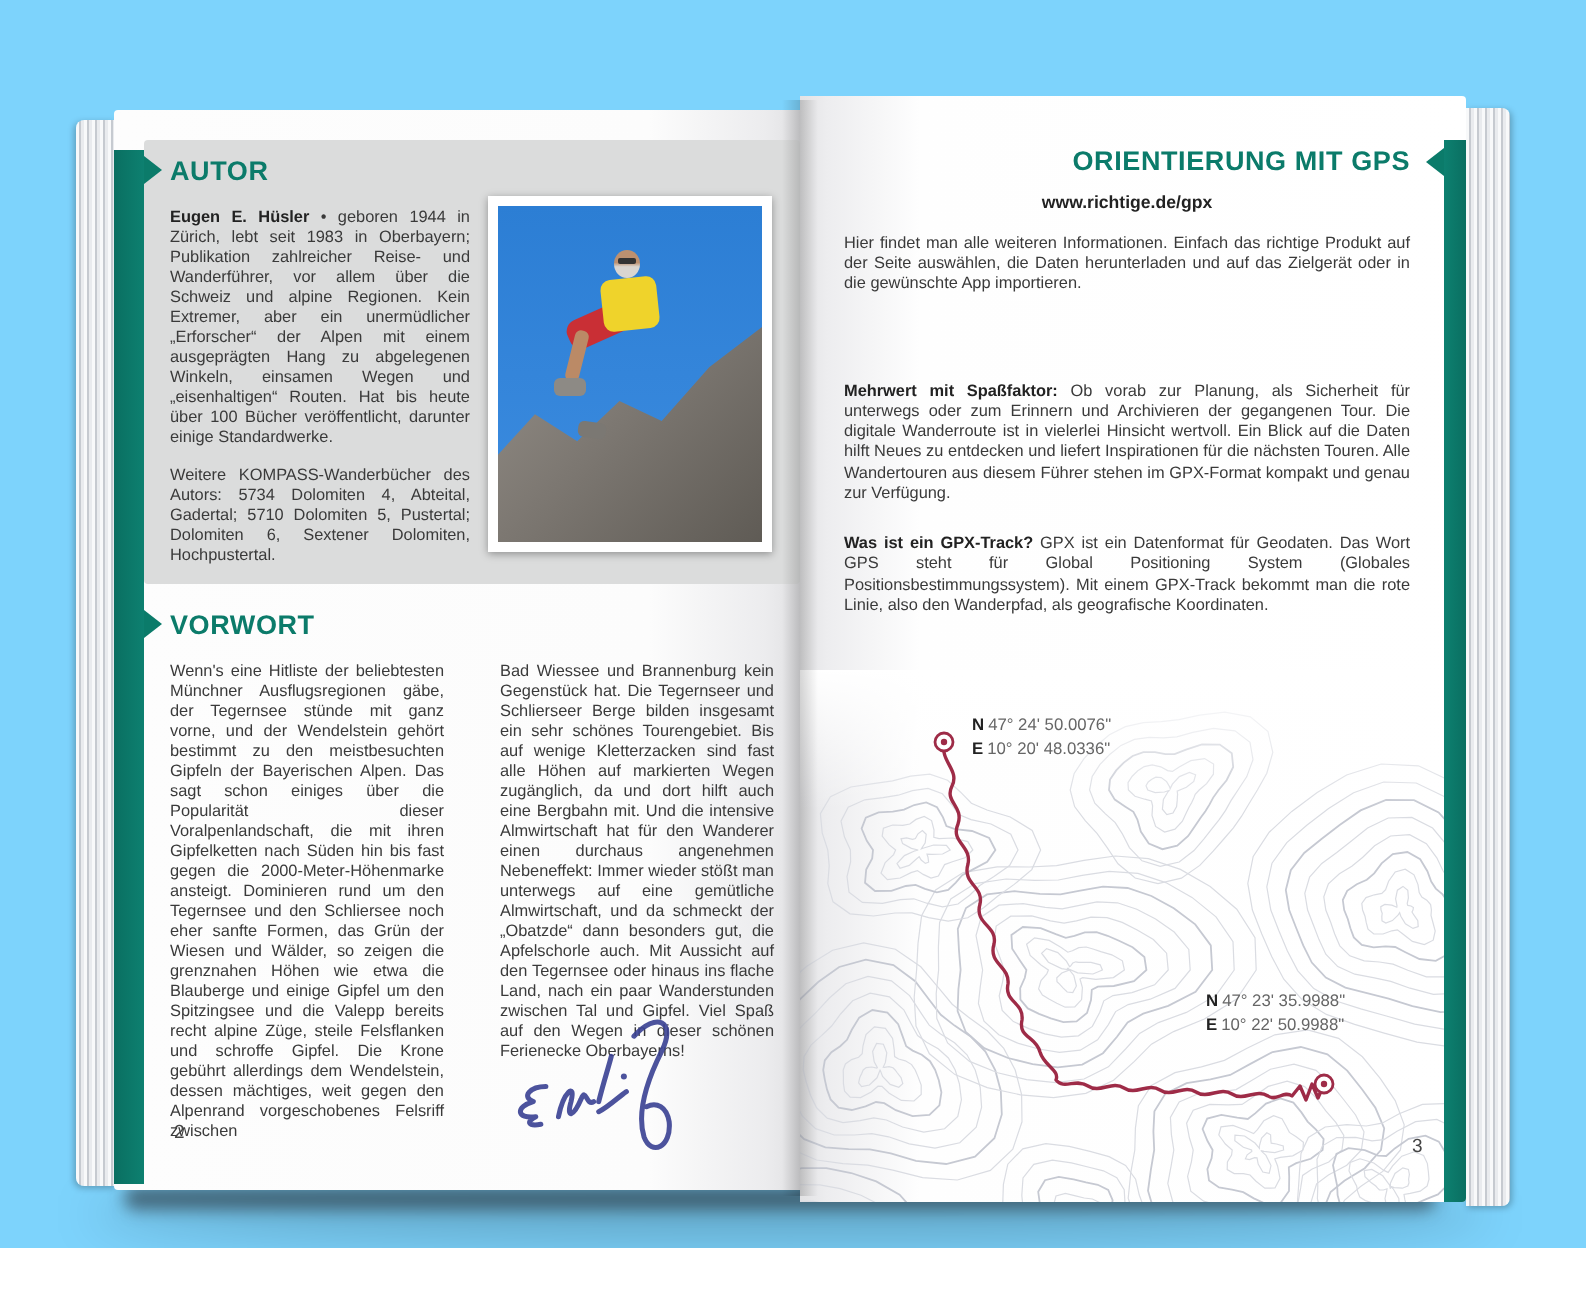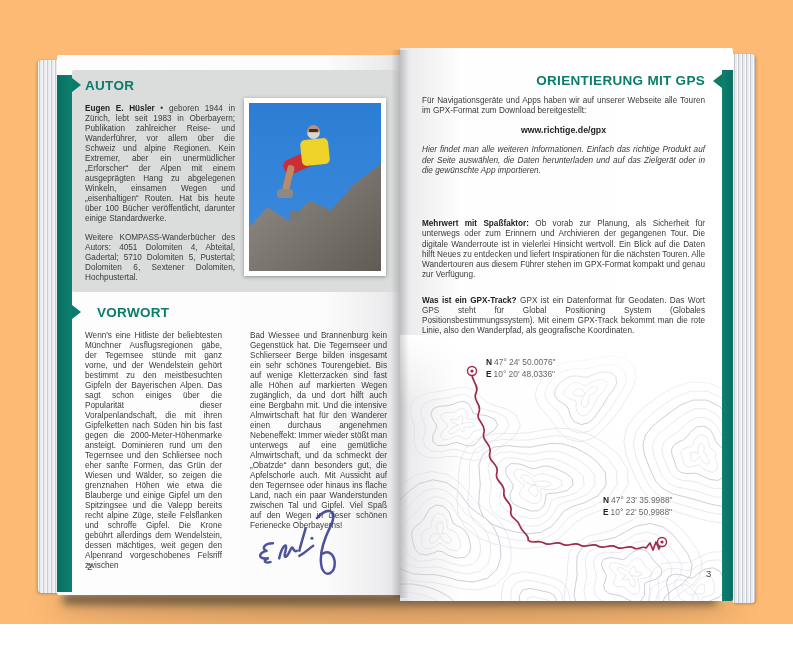--- a/index.html
+++ b/index.html
@@ -1,16 +1,16 @@
 <!DOCTYPE html>
 <html><head>
 <meta charset="utf-8">
 <style>
   html,body{margin:0;padding:0;background:#fff;}
-  .stage{position:relative;width:793px;height:624px;background:#fdba74;overflow:hidden;
+  .stage{position:relative;width:793px;height:624px;background:#7dd3fc;overflow:hidden;
          font-family:"Liberation Sans",sans-serif;}
   
   .shadow-soft{position:absolute;left:45px;top:594px;width:700px;height:26px;
                background:rgba(0,0,0,.22);filter:blur(12px);border-radius:50%;}
   .shadow-hard{position:absolute;left:62px;top:593px;width:656px;height:12px;
                background:rgba(30,33,38,.55);filter:blur(4px);border-radius:6px;}
   
   .stack{position:absolute;background:repeating-linear-gradient(to right,
           #f8f9fa 0 1.5px,#c6cad0 1.5px 2.5px,#e9ebee 2.5px 4px);}
   .stack-left{left:38px;top:60px;width:20px;height:533px;border-radius:4px 0 0 4px;
@@ -56,32 +56,32 @@
   .glasses{position:absolute;left:60px;top:26px;width:9px;height:2.5px;background:#333;border-radius:1px;}
   .torso{position:absolute;left:52px;top:36px;width:28px;height:26px;border-radius:5px;
          background:#efd32b;transform:rotate(-6deg);}
   .thigh{position:absolute;left:34px;top:52px;width:34px;height:15px;border-radius:6px;
          background:#c92f35;transform:rotate(-24deg);}
   .shin{position:absolute;left:36px;top:62px;width:7px;height:26px;border-radius:3px;
         background:#bb8a66;transform:rotate(14deg);}
   .boot{position:absolute;left:28px;top:86px;width:16px;height:9px;border-radius:3px;background:#8d8a85;}
   .boot2{position:absolute;left:40px;top:108px;width:14px;height:8px;border-radius:3px;background:#7b7873;transform:rotate(8deg);}
   
-  .vorwort-heading{position:absolute;left:40px;top:250px;}
+  .vorwort-heading{position:absolute;left:28px;top:250px;}
   .cols{position:absolute;left:28px;top:276px;width:302px;display:flex;gap:28px;}
   .col{width:145px;font-size:8.2px;line-height:1.22;color:#3a3a3a;text-align:justify;}
   .pagenum{position:absolute;font-size:9.5px;color:#444;}
   .signature{position:absolute;left:198px;top:448px;}
   
   .rp-heading{position:absolute;top:25px;right:28px;}
   .rp-body{position:absolute;left:22px;top:48px;width:283px;font-size:8.2px;line-height:1.25;
            color:#3a3a3a;text-align:justify;}
   .rp-body p{margin:0;}
   .rp-body .mb1{margin-bottom:8px;}  .rp-body .mb2{margin-bottom:10px;}
-  .rp-body .mb3{margin-bottom:4px;font-style:italic;} .rp-body .mb4{margin-bottom:15px;margin-top:43px;}
+  .rp-body .mb3{margin-bottom:4px;} .rp-body .mb4{margin-bottom:15px;margin-top:43px;}
   .url-line{text-align:center;font-weight:bold;font-size:8.8px;color:#222;}
   .lead{font-weight:bold;color:#222;}
   
   .map{position:absolute;left:0;top:287px;width:322px;height:266px;}
   .map-label{position:absolute;font-size:8.4px;line-height:1.4;color:#666;white-space:nowrap;}
   .map-label b{color:#222;margin-right:2px;}
   .wp1{left:86px;top:22px;} .wp2{left:203px;top:160px;}
 </style>
 </head>
 <body>
@@ -92,21 +92,21 @@
   <div class="stack stack-left"></div>
   <div class="stack stack-right"></div>
 
   <div class="page page-left">
     <div class="strip strip-left"></div>
 
     <div class="autor-box">
       <div class="heading">AUTOR</div>
       <div class="bio">
         <p><b>Eugen E. Hüsler</b><span> • geboren 1944 in Zürich, lebt seit 1983 in Oberbayern; Publikation zahlreicher Reise- und Wanderführer, vor allem über die Schweiz und alpine Regionen. Kein Extremer, aber ein unermüdlicher „Erforscher“ der Alpen mit einem ausgeprägten Hang zu abgelegenen Winkeln, einsamen Wegen und „eisenhaltigen“ Routen. Hat bis heute über 100 Bücher veröffentlicht, darunter einige Standardwerke.</span></p>
-        <p>Weitere KOMPASS-Wanderbücher des Autors: 4051 Dolomiten 4, Abteital, Gadertal; 5710 Dolomiten 5, Pustertal; Dolomiten 6, Sextener Dolomiten, Hochpustertal.</p>
+        <p>Weitere KOMPASS-Wanderbücher des Autors: 5734 Dolomiten 4, Abteital, Gadertal; 5710 Dolomiten 5, Pustertal; Dolomiten 6, Sextener Dolomiten, Hochpustertal.</p>
       </div>
       <div class="photo">
         <div class="photo-inner">
           <div class="rock" style="background:linear-gradient(135deg,#a09a92 0%,#7d7872 55%,#5f5b55 100%);"></div>
           <div class="thigh"></div>
           <div class="shin"></div>
           <div class="boot"></div>
           <div class="boot2"></div>
           <div class="torso"></div>
           <div class="head"></div>
@@ -138,21 +138,20 @@
 
     <div class="pagenum" style="left:30px;top:506px;">2</div>
   </div>
 
   <div class="page page-right">
     <div class="strip strip-right"></div>
     <div class="heading rp-heading">ORIENTIERUNG MIT GPS</div>
     <div class="arrow-left" style="left:313px;top:26px;"></div>
 
     <div class="rp-body">
-      <p class="mb1">Für Navigationsgeräte und Apps haben wir auf unserer Webseite alle Touren im GPX-Format zum Download bereitgestellt:</p>
       <p class="url-line mb2">www.richtige.de/gpx</p>
       <p class="mb3">Hier findet man alle weiteren Informationen. Einfach das richtige Produkt auf der Seite auswählen, die Daten herunterladen und auf das Zielgerät oder in die gewünschte App importieren.</p>
       <p class="mb4"><span class="lead">Mehrwert mit Spaßfaktor:</span><span> Ob vorab zur Planung, als Sicherheit für unterwegs oder zum Erinnern und Archivieren der gegangenen Tour. Die digitale Wanderroute ist in vielerlei Hinsicht wertvoll. Ein Blick auf die Daten hilft Neues zu entdecken und liefert Inspirationen für die nächsten Touren. Alle Wandertouren aus diesem Führer stehen im GPX-Format kompakt und genau zur Verfügung.</span></p>
       <p><span class="lead">Was ist ein GPX-Track?</span><span> GPX ist ein Datenformat für Geodaten. Das Wort GPS steht für Global Positioning System (Globales Positionsbestimmungssystem). Mit einem GPX-Track bekommt man die rote Linie, also den Wanderpfad, als geografische Koordinaten.</span></p>
     </div>
 
     <div class="map">
       <svg width="322" height="266" viewBox="0 0 322 266">
         <defs>
           <linearGradient id="fadeTop" x1="0" y1="0" x2="0" y2="1">

